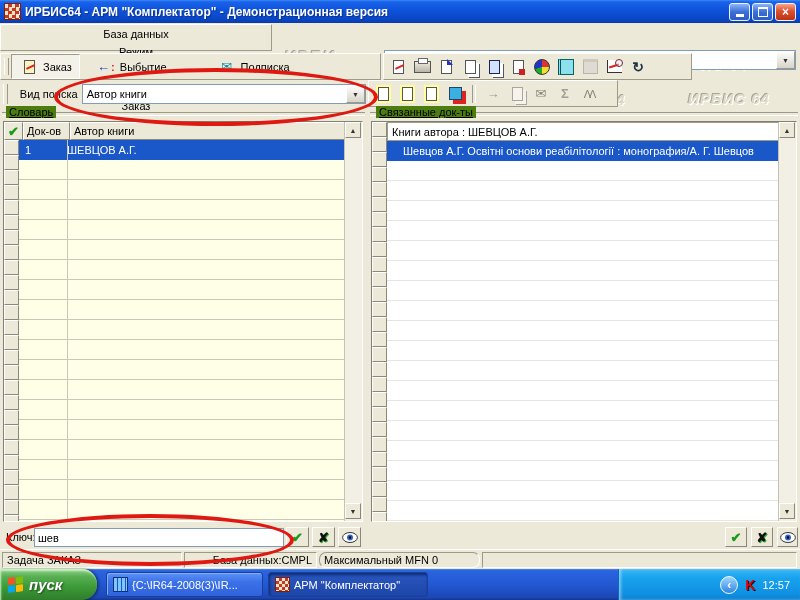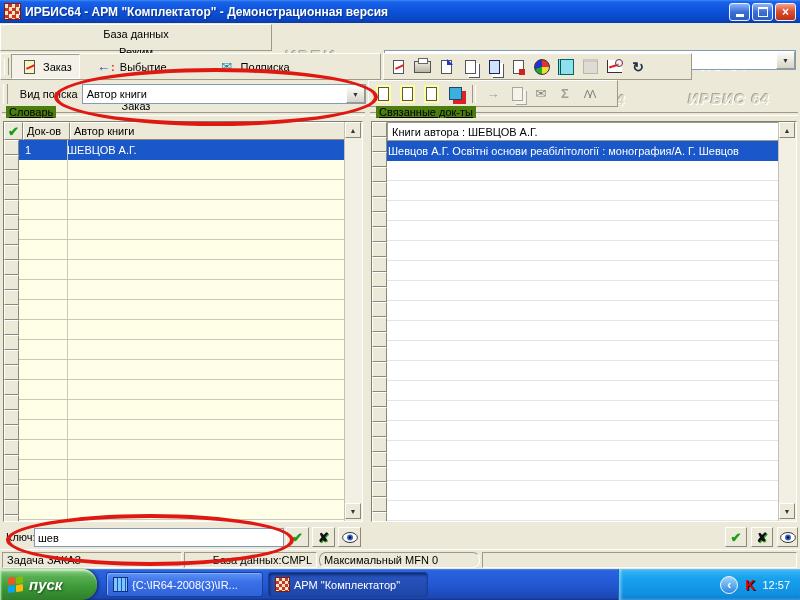--- a/index.html
+++ b/index.html
@@ -368,21 +368,21 @@
         <div class="fixcell"></div>
         <div class="fixcell"></div>
         <div class="fixcell"></div>
         <div class="fixcell"></div>
         <div class="fixcell"></div>
         <div class="fixcell"></div>
         <div class="fixcell"></div>
       </div>
     <div class="abs" style="left:15px;top:0;right:17px;height:19px;background:#fff;border:1px solid #9d9a87;box-sizing:border-box;display:flex;align-items:center;padding:0 4px;white-space:nowrap;overflow:hidden;">Книги автора : ШЕВЦОВ А.Г.</div>
     <div class="abs" style="left:15px;top:19px;right:17px;bottom:0;background:#fff;overflow:hidden;">
-      <div class="selrow" style="left:0;top:0;right:0;height:20px;padding-left:1px;">
+      <div class="selrow" style="left:0;top:0;right:0;height:20px;padding-left:16px;">
         <span>Шевцов А.Г. Освітні основи реабілітології : монография/А. Г. Шевцов</span>
       </div>
       <div class="abs" style="left:0;right:0;top:20px;bottom:0;background:repeating-linear-gradient(to bottom,transparent 0 19px,#e6e6e0 19px 20px);"></div>
     </div>
     <div class="sb">
       <span class="sbtn" style="top:0;">
           <span>▲</span>
         </span>
       <span class="sbtn" style="bottom:2px;">
           <span>▼</span>

